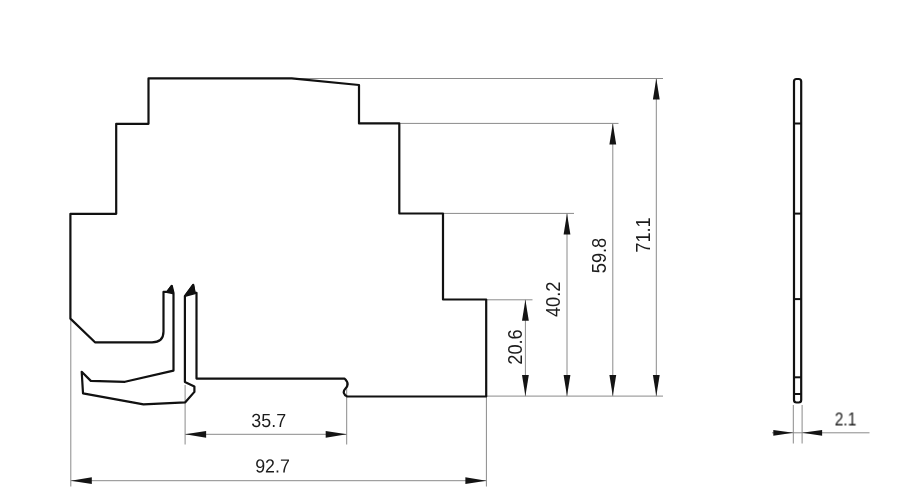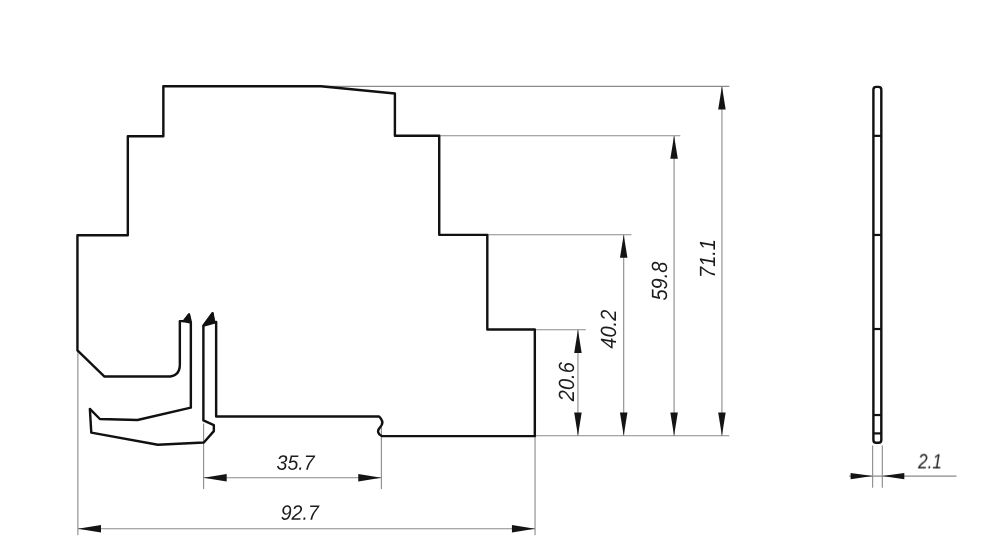--- a/index.html
+++ b/index.html
@@ -1,16 +1,16 @@
 <!DOCTYPE html>
 <html><head>
 <meta charset="utf-8">
 <style>
   html,body{margin:0;padding:0;background:#ffffff;}
-  .wrap{width:900px;height:487px;position:relative;background:#fff;font-style:italic;}
+  .wrap{width:900px;height:487px;position:relative;background:#fff;}
   text{font-family:"Liberation Sans", sans-serif;fill:#1a1a1a;}
 </style>
 </head>
 <body>
 <div class="wrap">
 <svg width="900" height="487" viewBox="0 0 900 487" xmlns="http://www.w3.org/2000/svg">
   <rect x="0" y="0" width="900" height="487" fill="#ffffff"></rect>
 
   <g stroke="#8a8a8a" stroke-width="1" fill="none">
 

